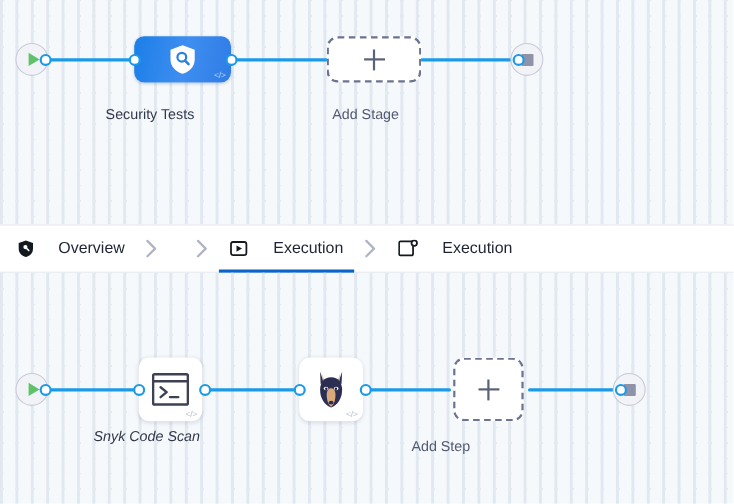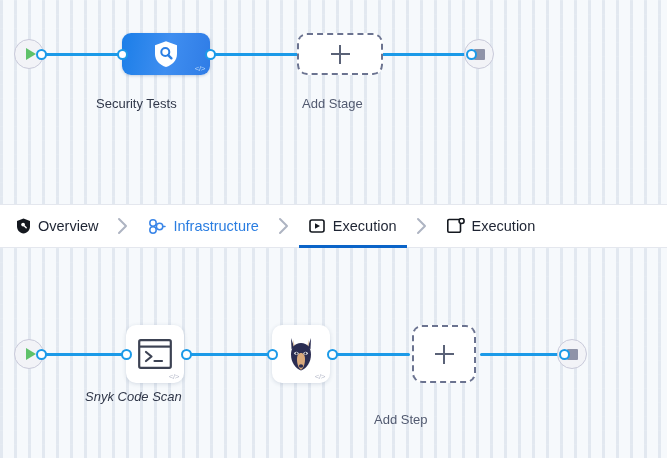--- a/index.html
+++ b/index.html
@@ -173,21 +173,21 @@
     background: #ffffff;
     border-top: 1px solid #e4e7ee;
     border-bottom: 1px solid #e4e7ee;
     display: flex;
     align-items: stretch;
     box-sizing: border-box;
   }
   .tab {
     display: flex;
     align-items: center;
-    gap: 7px;
+    gap: 22px;
     padding: 0 2px;
     position: relative;
     font-size: 14.5px;
     color: #1e2433;
     cursor: pointer;
   }
   .tab.active-underline::after {
     content: "";
     position: absolute;
     left: -8px; right: -8px;
@@ -261,31 +261,20 @@
     </span>
     <span>Overview</span>
   </div>
 
   <div class="tab-sep">
     <svg width="12" height="18" viewBox="0 0 12 18">
       <polyline points="2,2 9,9 2,16" fill="none" stroke="#aeb4c2" stroke-width="2" stroke-linecap="round" stroke-linejoin="round"></polyline>
     </svg>
   </div>
 
-  <div class="tab link-blue">
-    <span class="tab-icon">
-      <svg width="18" height="17" viewBox="0 0 18 17">
-        <circle cx="5" cy="5" r="3.2" fill="none" stroke="#3b86e8" stroke-width="1.5"></circle>
-        <circle cx="5" cy="12" r="3.2" fill="none" stroke="#3b86e8" stroke-width="1.5"></circle>
-        <circle cx="11.6" cy="8.5" r="3.2" fill="none" stroke="#3b86e8" stroke-width="1.5"></circle>
-        <line x1="14.6" y1="8.5" x2="17" y2="8.5" stroke="#3b86e8" stroke-width="1.5" stroke-linecap="round"></line>
-      </svg>
-    </span>
-    <span>Infrastructure</span>
-  </div>
 
   <div class="tab-sep">
     <svg width="12" height="18" viewBox="0 0 12 18">
       <polyline points="2,2 9,9 2,16" fill="none" stroke="#aeb4c2" stroke-width="2" stroke-linecap="round" stroke-linejoin="round"></polyline>
     </svg>
   </div>
 
   <div class="tab active-underline">
     <span class="tab-icon">
       <svg width="17" height="16" viewBox="0 0 17 16">
@@ -354,21 +343,21 @@
         <ellipse cx="17" cy="30" rx="2.2" ry="1.7" fill="#2b2d52"></ellipse>
       </svg>
       <span class="code-badge on-white">&lt;/&gt;</span>
     </div>
     <div class="port" style="left:267px; top:100.5px;"></div>
     <div class="port" style="left:327px; top:100.5px;"></div>
 
     <div class="node-add" style="left:412px; top:77px; width:64px; height:58px;">
       <div class="plus"></div>
     </div>
-    <div class="caption muted" style="left:374px; top:149px; width:140px;margin-top:14px;">Add Step</div>
+    <div class="caption muted" style="left:374px; top:149px; width:140px;">Add Step</div>
 
     <div class="terminus" style="left:557px; top:91px;">
       <div class="stop-sq"></div>
     </div>
     <div class="port" style="left:559px; top:100.5px;"></div>
 
   </div>
 </div>
 
 </body></html>

